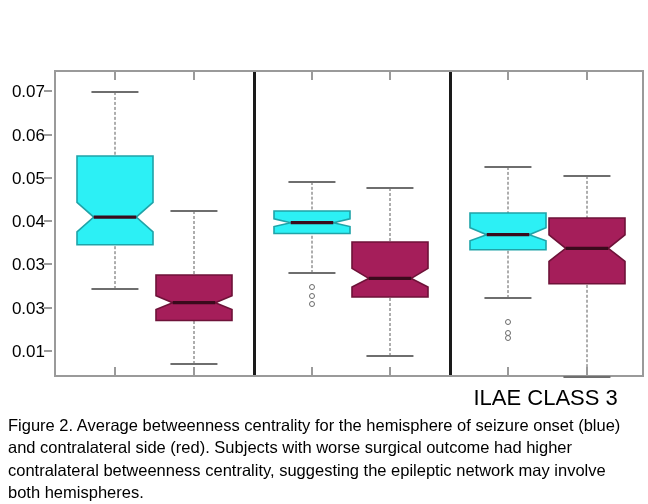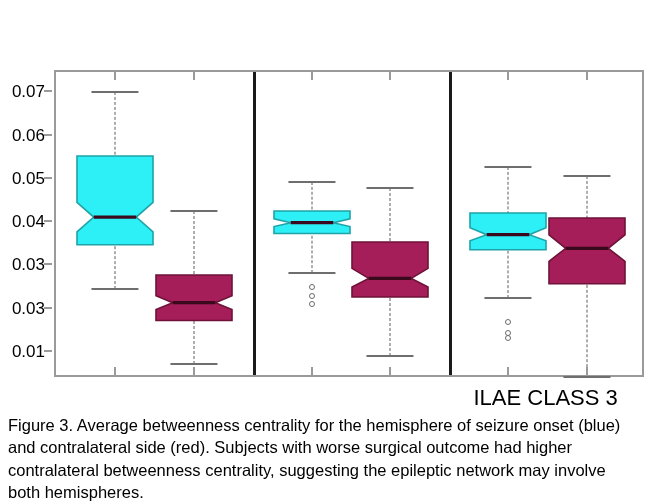--- a/index.html
+++ b/index.html
@@ -183,13 +183,13 @@
       </div>
     </div>
     <div class="xtick-mark" style="left: 530px;"></div>
     <div class="xtick-mark top" style="left: 530px;"></div>
   </div>
 
 <div id="xlabels">
     <div class="xcat" style="left: 491.667px;">ILAE CLASS 3</div>
   </div>
 
-<div id="caption">Figure 3. Average betweenness centrality for the hemisphere of seizure onset (blue) and contralateral side (red).  Subjects with worse surgical outcome had higher contralateral betweenness centrality, suggesting the epileptic network may involve both hemispheres.</div>
+<div id="caption">Figure 2. Average betweenness centrality for the hemisphere of seizure onset (blue) and contralateral side (red).  Subjects with worse surgical outcome had higher contralateral betweenness centrality, suggesting the epileptic network may involve both hemispheres.</div>
 
 </body></html>

